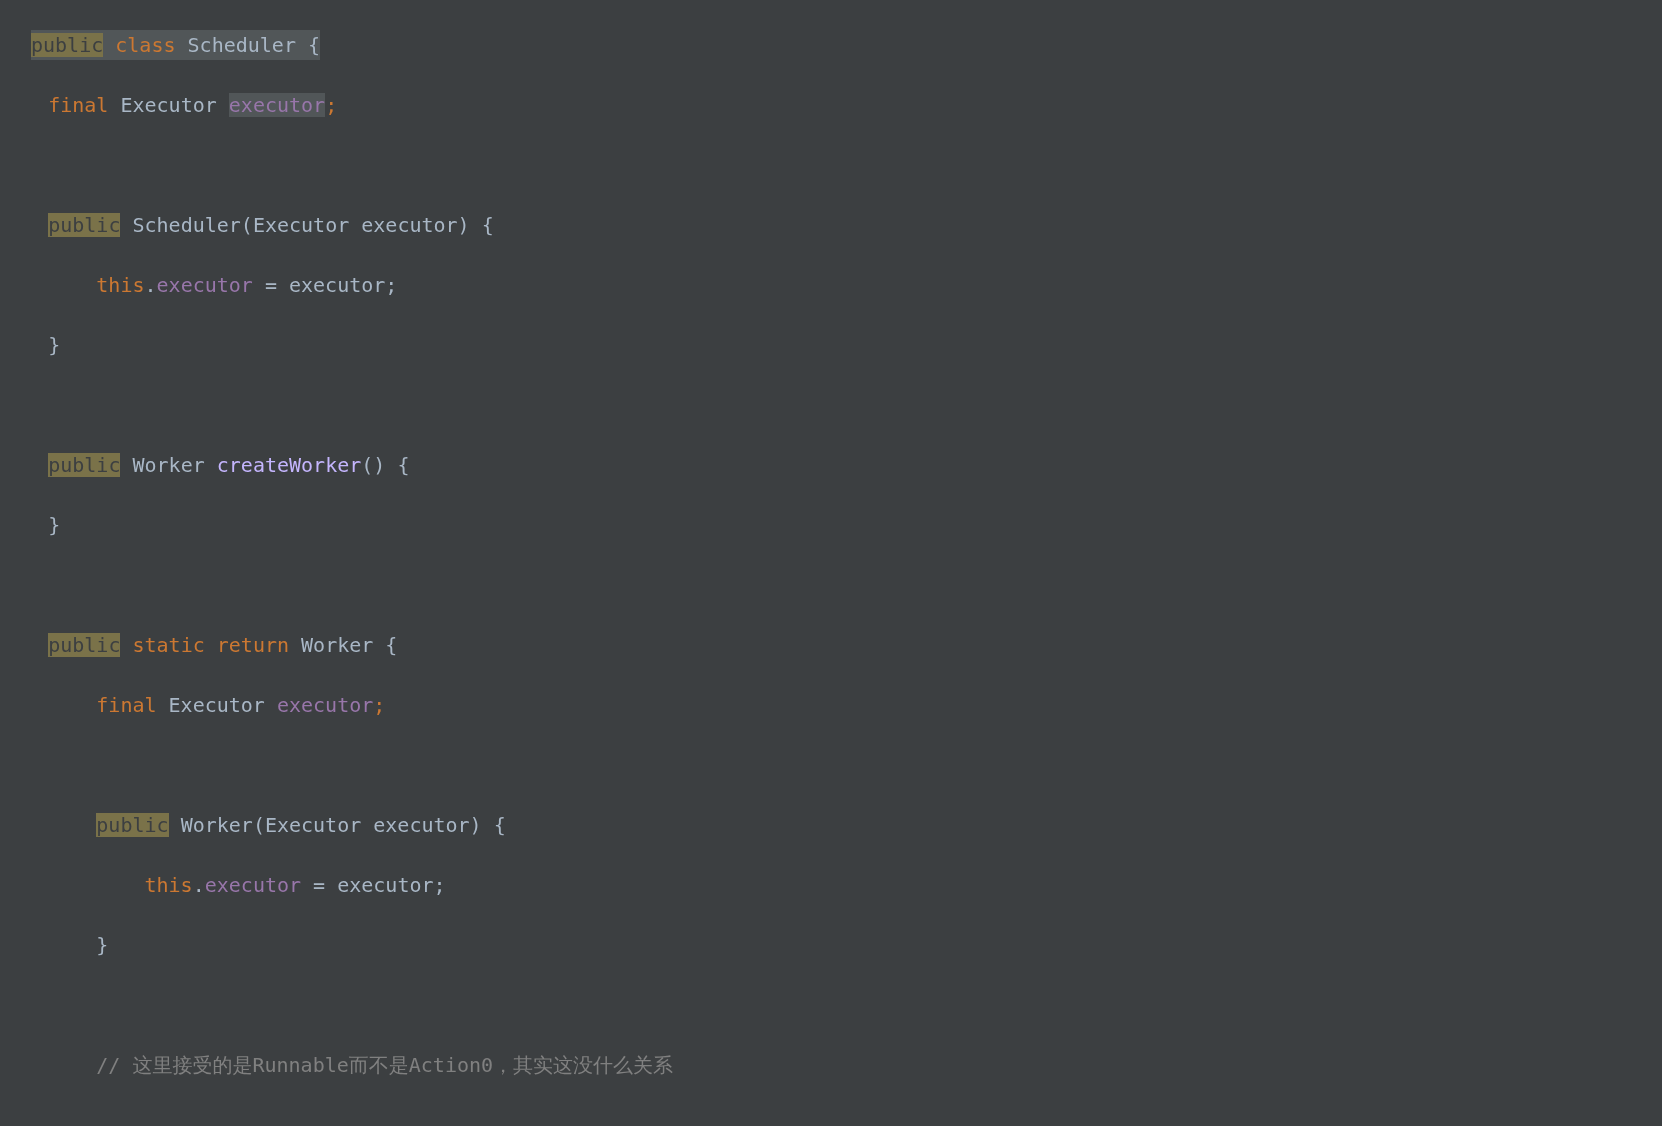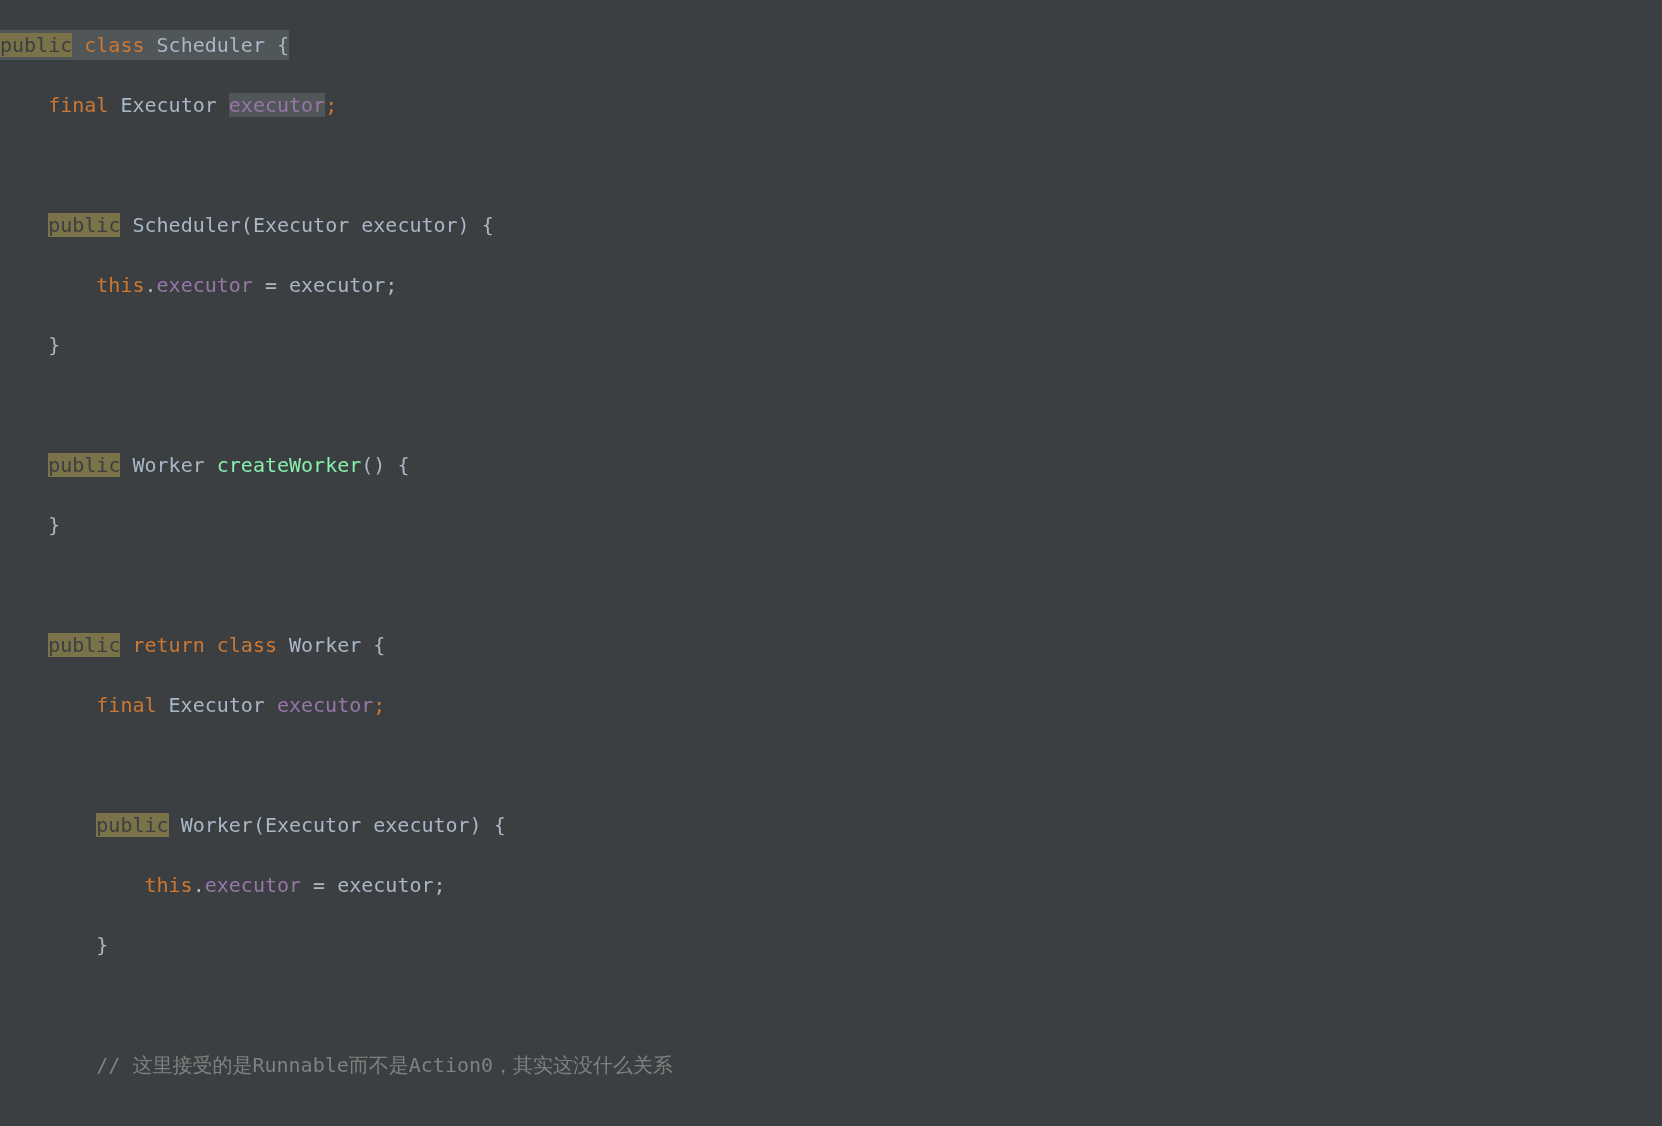--- a/index.html
+++ b/index.html
@@ -19,37 +19,38 @@
       overflow: hidden;
     }
     .editor {
       background-color: #3c3f41;
       white-space: pre;
       padding: 0;
     }
     .top-line {
       background-color: #515658;
       display: inline-block;
+      margin-left: 31px;
     }
     .kw-public-hl {
       background-color: #7a7249;
       color: #3c3f41;
     }
     .kw-orange {
       color: #cc7832;
     }
     .kw-purple {
       color: #9876aa;
     }
     .var-hl {
       background-color: #515658;
       color: #9876aa;
     }
     .method {
-      color: #86efac;
+      color: #c4b5fd;
     }
     .comment {
       color: #808080;
     }
     .default {
       color: #a9b7c6;
     }
   </style>
 </head>
 <body>
@@ -58,21 +59,21 @@
 <div><span class="top-line"><span class="kw-public-hl">public</span><span class="kw-orange"> class </span><span class="default">Scheduler</span><span class="default"> {</span></span></div>
 <div><span>    </span><span class="kw-orange">final </span><span class="default">Executor </span><span class="var-hl">executor</span><span class="kw-orange">;</span></div>
 <div>&nbsp;</div>
 <div><span>    </span><span class="kw-public-hl">public</span><span> </span><span class="default">Scheduler</span><span class="default">(Executor executor) {</span></div>
 <div><span>        </span><span class="kw-orange">this</span><span>.</span><span class="kw-purple">executor</span><span class="default"> = executor;</span></div>
 <div><span>    </span><span class="default">}</span></div>
 <div>&nbsp;</div>
 <div><span>    </span><span class="kw-public-hl">public</span><span> </span><span class="default">Worker </span><span class="method">createWorker</span><span class="default">() {</span></div>
 <div><span>    </span><span class="default">}</span></div>
 <div>&nbsp;</div>
-<div><span>    </span><span class="kw-public-hl">public</span><span> </span><span class="kw-orange">return class </span><span class="default">Worker {</span></div>
+<div><span>    </span><span class="kw-public-hl">public</span><span> </span><span class="kw-orange">static return </span><span class="default">Worker {</span></div>
 <div><span>        </span><span class="kw-orange">final </span><span class="default">Executor </span><span class="kw-purple">executor</span><span class="kw-orange">;</span></div>
 <div>&nbsp;</div>
 <div><span>        </span><span class="kw-public-hl">public</span><span> </span><span class="default">Worker</span><span class="default">(Executor executor) {</span></div>
 <div><span>            </span><span class="kw-orange">this</span><span>.</span><span class="kw-purple">executor</span><span class="default"> = executor;</span></div>
 <div><span>        </span><span class="default">}</span></div>
 <div>&nbsp;</div>
 <div><span>        </span><span class="comment">// 这里接受的是Runnable而不是Action0，其实这没什么关系</span></div>
 
 
 

